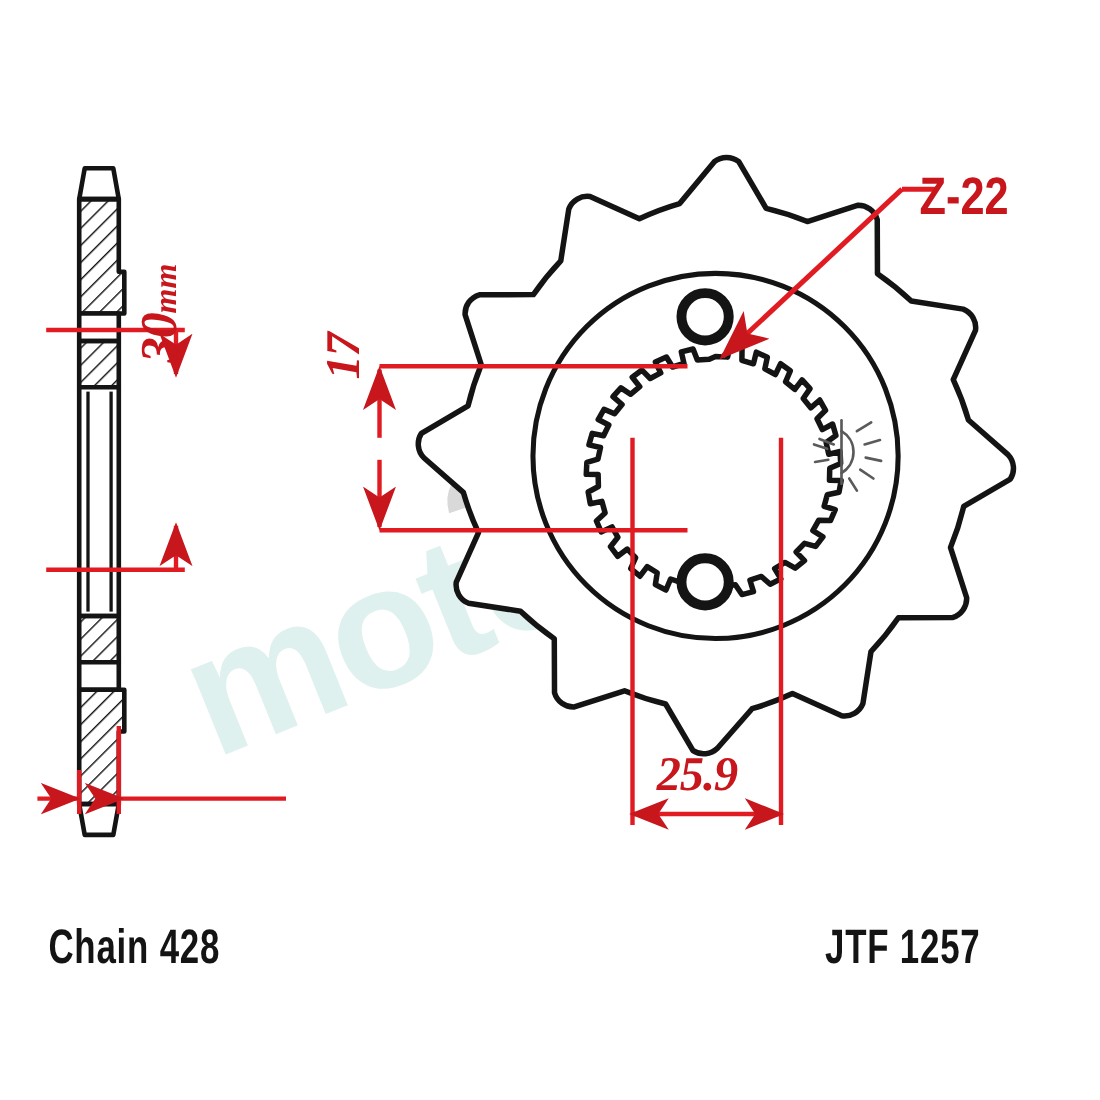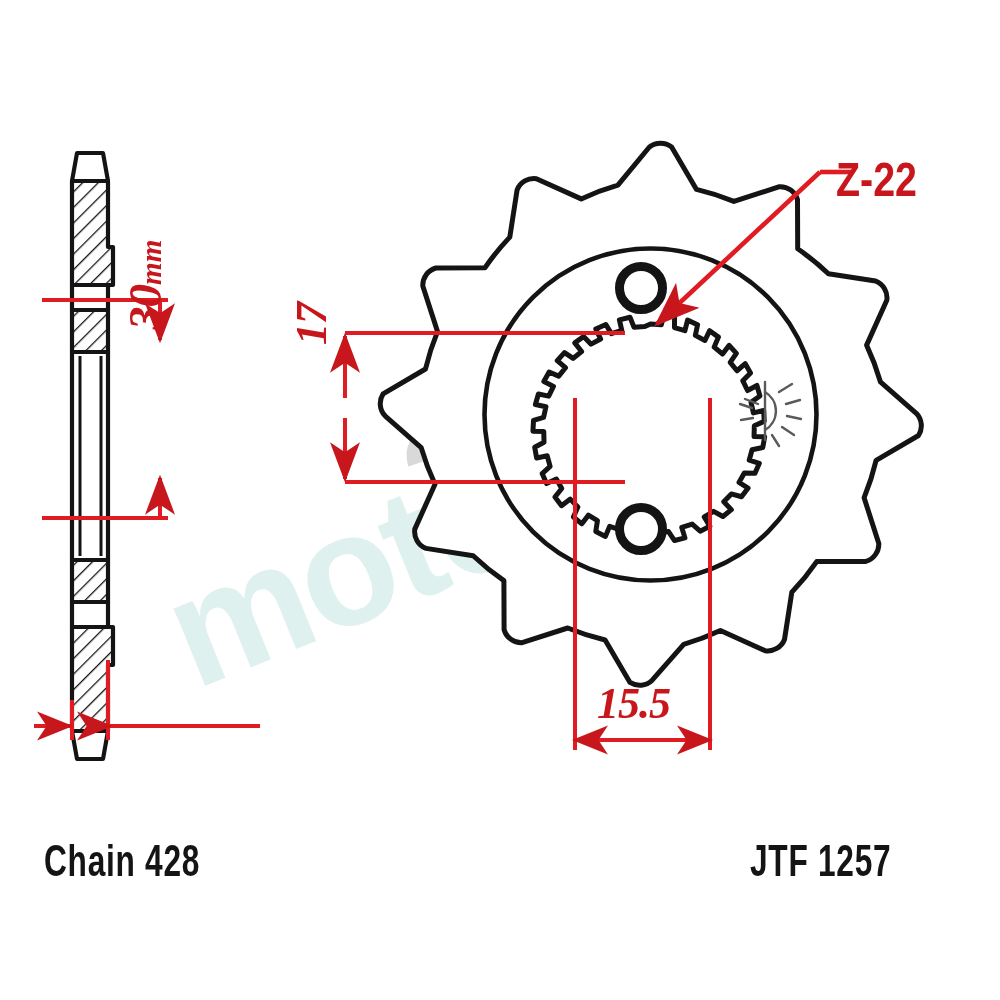--- a/index.html
+++ b/index.html
@@ -242,21 +242,21 @@
     </g>
   </svg>
 
   <div id="labels">
 
     <div class="lbl dim" id="lbl-30mm"><span>30</span><span class="unit">mm</span></div>
 
 
     <div class="lbl dim" id="lbl-17"><span>17</span></div>
 
-    <div class="lbl dim" id="lbl-155"><span>15.5</span></div>
+    <div class="lbl dim" id="lbl-155"><span>25.9</span></div>
 
     <div class="lbl callout" id="lbl-z22">Z-22</div>
 
     <div class="lbl bottomtxt" id="lbl-chain">Chain 428</div>
 
     <div class="lbl bottomtxt" id="lbl-part">JTF 1257</div>
   </div>
 
 </div>
 

